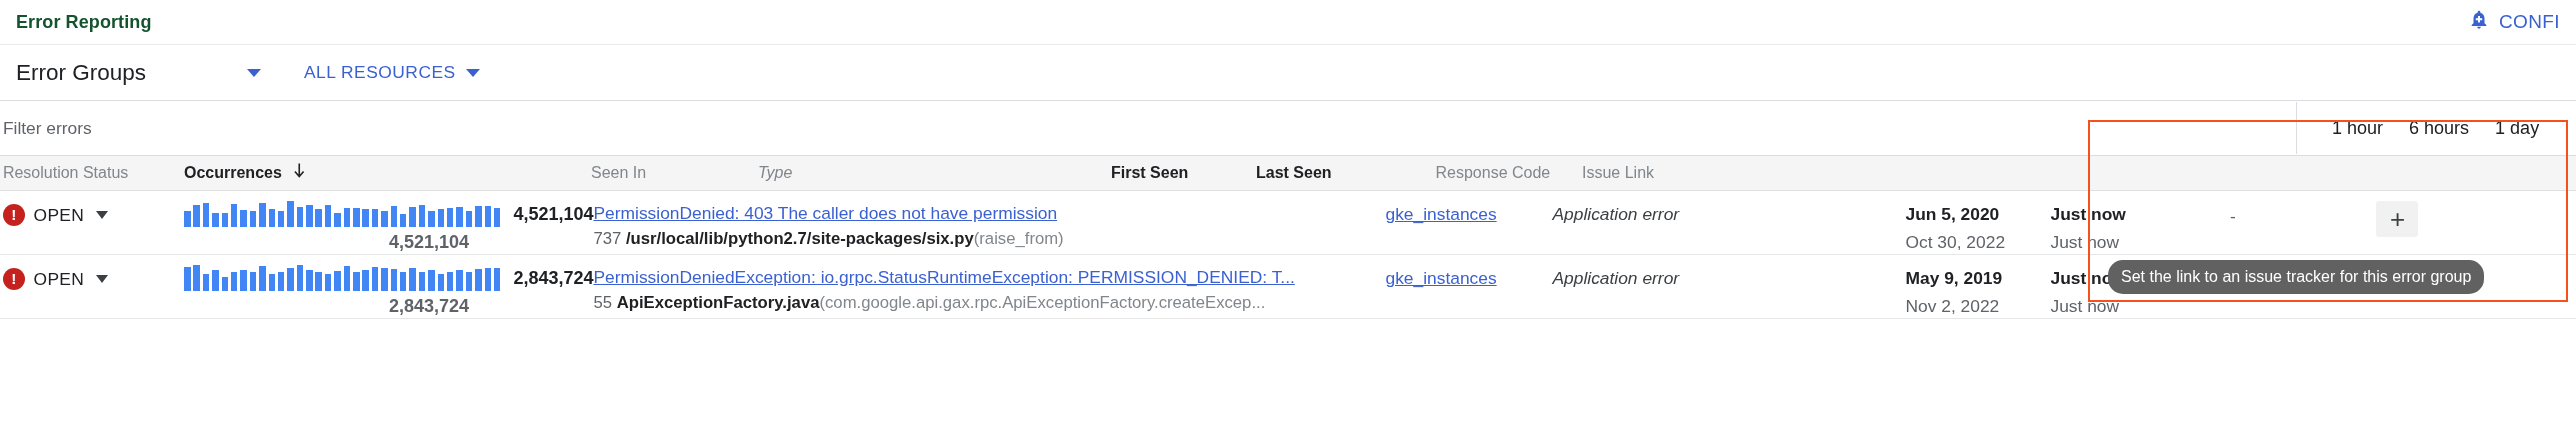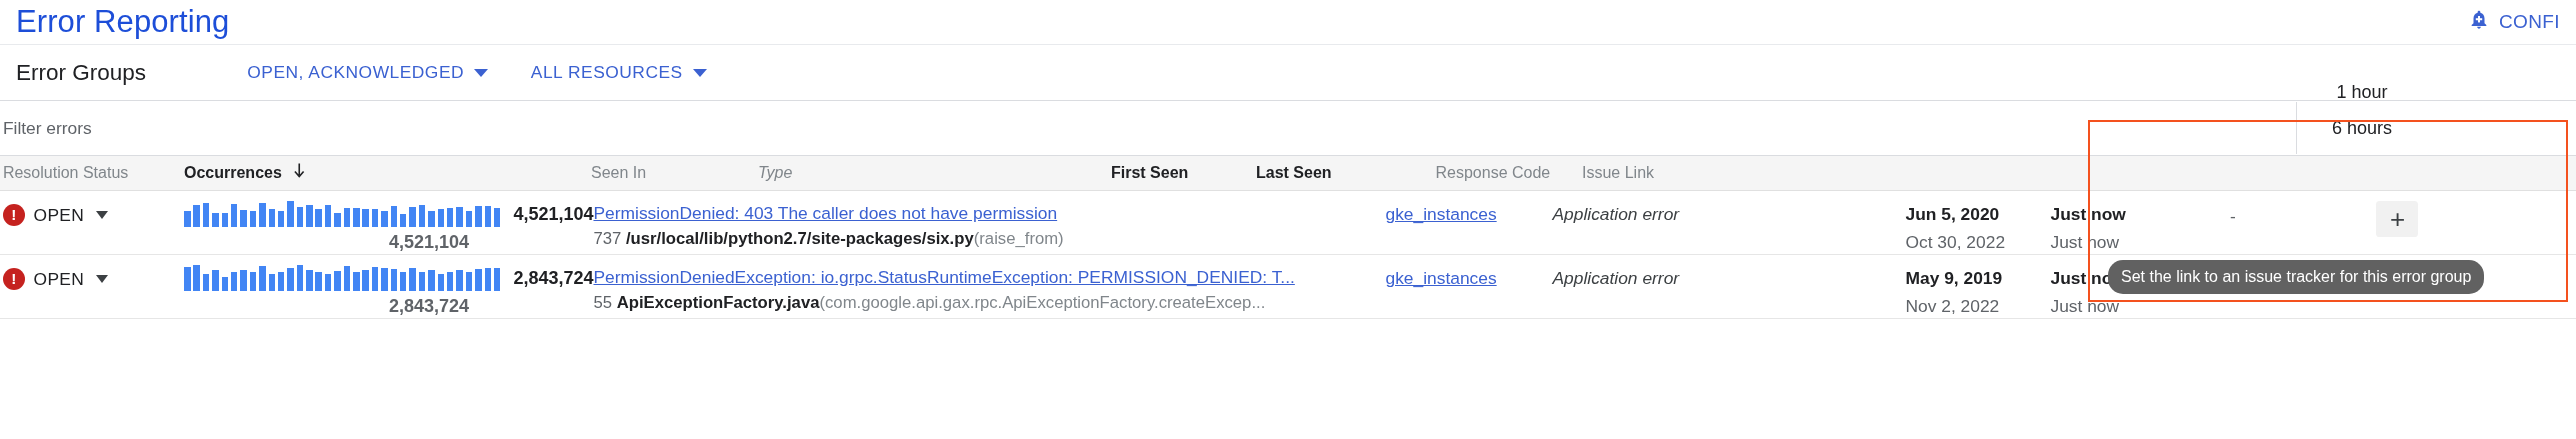--- a/index.html
+++ b/index.html
@@ -15,23 +15,23 @@
   .app-header {
     height: 45px;
     display: flex;
     align-items: center;
     justify-content: space-between;
     padding: 0 16px 0 16px;
     border-bottom: 0.7px solid #e8eaed;
     background: #ffffff;
   }
   .app-title {
-    font-size: 31px;
-    color: #1d4ed8;
-    font-weight: 400;
+    font-size: 18px;
+    color: #14532d;
+    font-weight: 700;
     letter-spacing: 0.1px;
   }
   .header-actions {
     display: flex;
     align-items: center;
     gap: 7.3px;
     overflow: hidden;
     white-space: nowrap;
   }
   .configure-btn {
@@ -108,21 +108,20 @@
     background: transparent;
     padding-left: 0;
   }
   .filter-input::placeholder { color: #5f6368; }
   .time-range {
     display: flex;
     align-items: center;
     gap: 0;
     padding-left: 22px;
     white-space: nowrap;
-    flex-direction: column;
   }
   .time-btn {
     font-size: 18px;
     color: #202124;
     padding: 7.3px 13px;
     cursor: pointer;
     font-weight: 400;
   }
 
   
@@ -314,21 +313,20 @@
       </span>
       <span>CONFI</span>
     </div>
   </div>
 </div>
 
 <div class="sub-header">
   <div class="section-title">Error Groups</div>
 
   <div class="filter-chip">
-    <span>OPEN, ACKNOWLEDGED</span>
     <span class="caret-down"></span>
   </div>
 
   <div class="filter-chip">
     <span>ALL RESOURCES</span>
     <span class="caret-down"></span>
   </div>
 </div>
 
 <div class="filter-row">

